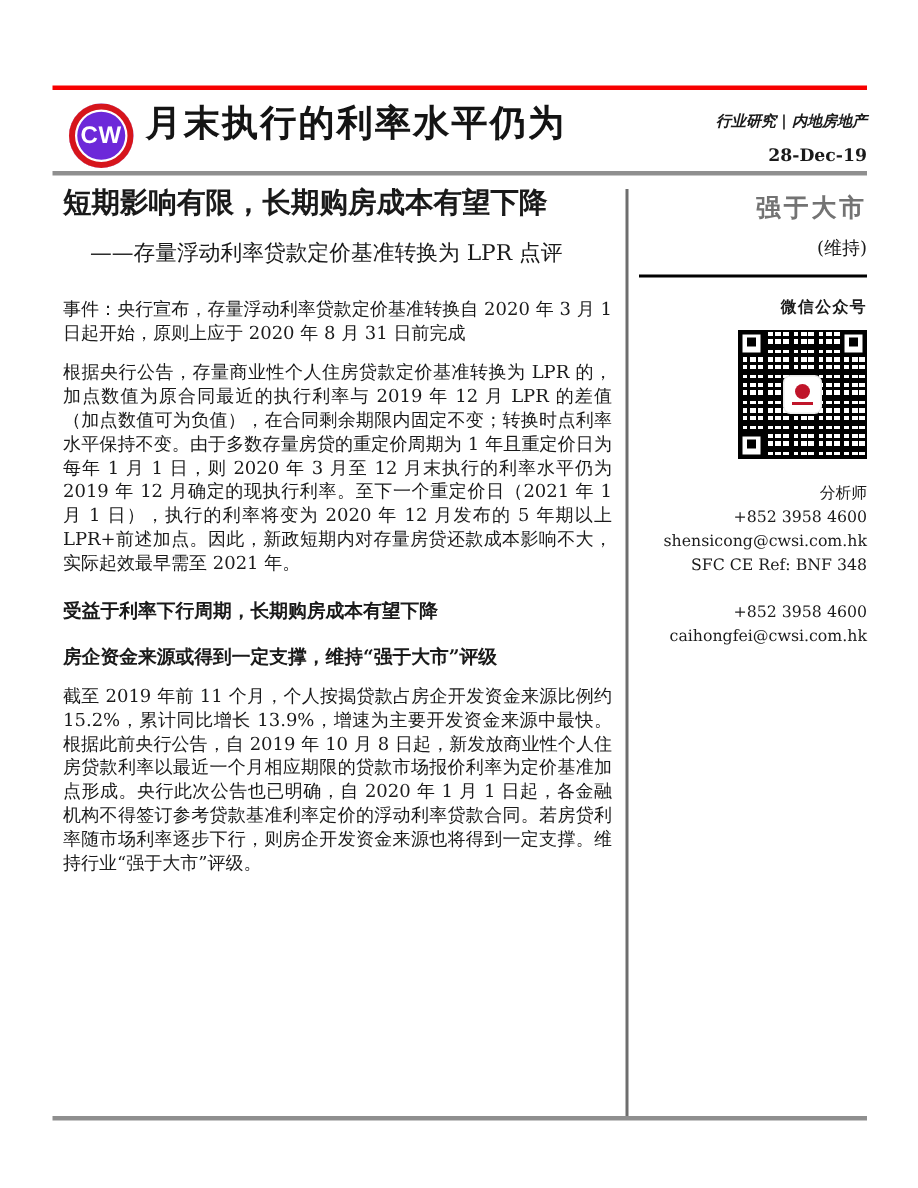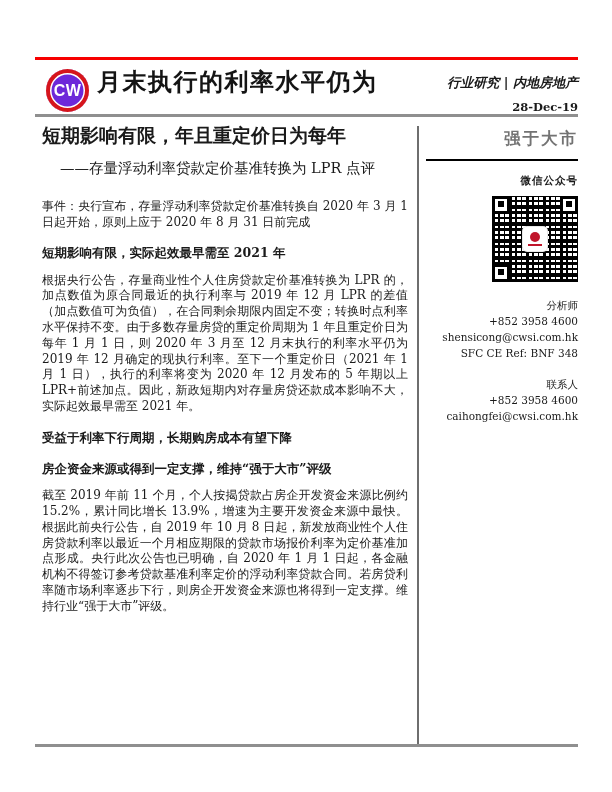--- a/index.html
+++ b/index.html
@@ -27,21 +27,21 @@
   .company-cn {
     position:absolute; left:97px; top:66px; font-size:24px; font-weight:bold;
     color:#141414; letter-spacing:1.5px; white-space:nowrap;
   }
   .company-en {
     position:absolute; left:98px; top:98px; font-size:8.2px; font-weight:bold;
     letter-spacing:0.45px; color:#141414; white-space:nowrap;
     font-family:"Liberation Sans","DejaVu Sans",sans-serif;
   }
   .header-right { position:absolute; right:34px; top:74px; text-align:right; }
-  .report-category { font-size:13px; font-weight:bold; font-style:italic; white-space:nowrap; }
+  .report-category { font-size:10px; font-weight:bold; font-style:italic; white-space:nowrap; }
   .report-date { font-size:11.5px; font-weight:bold; margin-top:8px; }
 
   
   .main { position:absolute; left:42px; top:124px; width:366px; }
   .page-title { font-size:19px; font-weight:bold; line-height:1.25; white-space:nowrap; }
   .page-subtitle { margin-top:11px; padding-left:18px; font-size:14.5px; white-space:nowrap; }
   .para, .body-p { font-size:12px; line-height:15.8px; text-align:justify; }
   .event-p { margin-top:21px; }
   .event-label { font-weight:normal; }
   .sec-h { margin-top:15px; font-size:12.5px; font-weight:bold; line-height:1.3; }
@@ -83,40 +83,40 @@
     <span>CW</span>
   </div>
   <div class="company-cn">月末执行的利率水平仍为</div>
   <div class="header-right">
     <div class="report-category">行业研究 | 内地房地产</div>
     <div class="report-date">28-Dec-19</div>
   </div>
   <div class="gray-rule-top"></div>
 
   <div class="main">
-    <div class="page-title">短期影响有限，年且重定价日为每年</div>
+    <div class="page-title">短期影响有限，长期购房成本有望下降</div>
     <div class="page-subtitle">——存量浮动利率贷款定价基准转换为 LPR 点评</div>
 
     <div class="para event-p">
       <span class="event-label">事件：</span><span>央行宣布，存量浮动利率贷款定价基准转换自 2020 年 3 月 1 日起开始，原则上应于 2020 年 8 月 31 日前完成</span>
     </div>
 
-    <div class="sec-h">短期影响有限，实际起效最早需至 2021 年</div>
     <div class="body-p">根据央行公告，存量商业性个人住房贷款定价基准转换为 LPR 的，加点数值为原合同最近的执行利率与 2019 年 12 月 LPR 的差值（加点数值可为负值），在合同剩余期限内固定不变；转换时点利率水平保持不变。由于多数存量房贷的重定价周期为 1 年且重定价日为每年 1 月 1 日，则 2020 年 3 月至 12 月末执行的利率水平仍为 2019 年 12 月确定的现执行利率。至下一个重定价日（2021 年 1 月 1 日），执行的利率将变为 2020 年 12 月发布的 5 年期以上 LPR+前述加点。因此，新政短期内对存量房贷还款成本影响不大，实际起效最早需至 2021 年。</div>
 
     <div class="sec-h">受益于利率下行周期，长期购房成本有望下降</div>
 
     <div class="sec-h">房企资金来源或得到一定支撑，维持“强于大市”评级</div>
     <div class="body-p">截至 2019 年前 11 个月，个人按揭贷款占房企开发资金来源比例约 15.2%，累计同比增长 13.9%，增速为主要开发资金来源中最快。根据此前央行公告，自 2019 年 10 月 8 日起，新发放商业性个人住房贷款利率以最近一个月相应期限的贷款市场报价利率为定价基准加点形成。央行此次公告也已明确，自 2020 年 1 月 1 日起，各金融机构不得签订参考贷款基准利率定价的浮动利率贷款合同。若房贷利率随市场利率逐步下行，则房企开发资金来源也将得到一定支撑。维持行业“强于大市”评级。</div>
   </div>
 
   <div class="v-divider"></div>
 
   <div class="sidebar">
     <div class="rating">强于大市</div>
+    <div class="rating-note">(维持)</div>
     <div class="black-rule"></div>
     <div class="wechat-label">微信公众号</div>
 
     <div class="qr">
       <div class="finder tl"></div>
       <div class="finder tr"></div>
       <div class="finder bl"></div>
       <div class="qr-center">
         <div class="qr-dot"></div>
         <div class="qr-cap"></div>
@@ -124,21 +124,20 @@
     </div>
 
     <div class="analyst">
       <div class="analyst-line">分析师</div>
       <div class="analyst-line">+852 3958 4600</div>
       <div class="analyst-line">shensicong@cwsi.com.hk</div>
       <div class="analyst-line">SFC CE Ref: BNF 348</div>
     </div>
 
     <div class="analyst">
-      <div class="analyst-line">联系人</div>
       <div class="analyst-line">+852 3958 4600</div>
       <div class="analyst-line">caihongfei@cwsi.com.hk</div>
     </div>
   </div>
 
   <div class="gray-rule-bot"></div>
 
 </div>
 
 </body></html>

